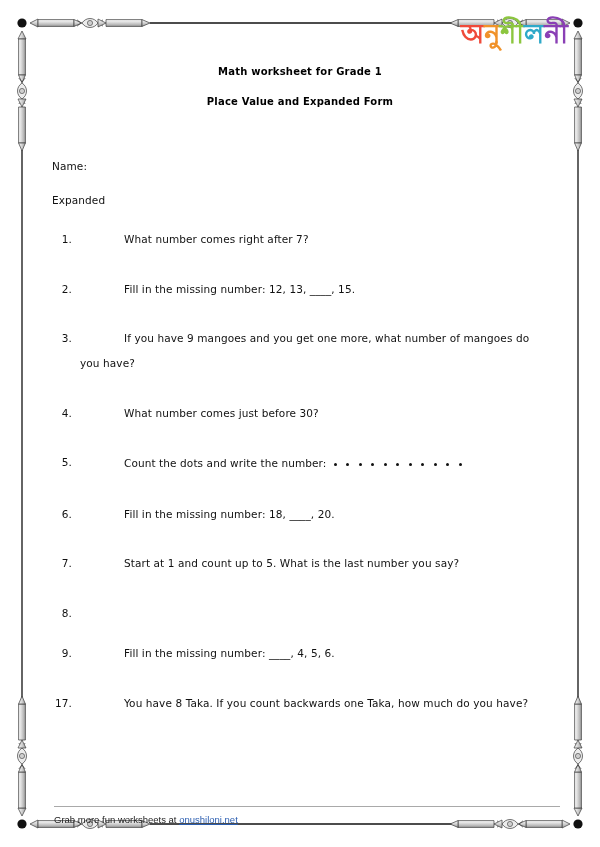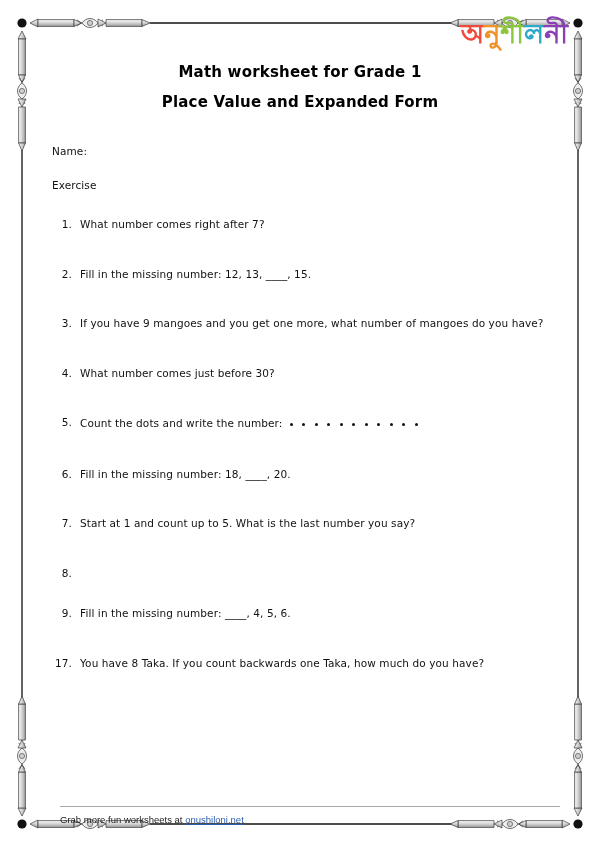--- a/index.html
+++ b/index.html
@@ -57,29 +57,29 @@
     width: 500px;
     height: 847px;
   }
 
   .title-block {
     margin-top: 57px;
     text-align: center;
     color: #000;
   }
   .title-line {
-    font-size: 15px;
+    font-size: 10px;
     font-weight: bold;
     line-height: 30px;
     letter-spacing: 0.2px;
     text-align: center;
   }
 
   .meta {
-    margin-top: 27px;
+    margin-top: 42px;
     margin-left: 2px;
   }
   .meta-line {
     font-size: 10.5px;
     color: #111;
     line-height: 15px;
     margin-bottom: 19px;
     letter-spacing: 0.1px;
   }
 
@@ -101,42 +101,42 @@
   }
   ol.questions > li .qnum {
     position: absolute;
     left: 0;
     top: 0;
     width: 22px;
     text-align: right;
     font-size: 10.5px;
     line-height: 25px;
   }
-  .qtext { display: inline; }
+  .qtext { display: inline; margin-left: 44px; }
 
   .dots {
     display: inline-block;
     vertical-align: middle;
     margin-left: 4px;
     margin-bottom: 2px;
   }
   .dots i {
     display: inline-block;
     width: 3px;
     height: 3px;
     border-radius: 50%;
     background: #111;
     margin-right: 9.5px;
   }
   .dots i:last-child { margin-right: 0; }
 
   
   .footer {
     position: absolute;
-    left: 60px;
+    left: 54px;
     right: 40px;
     top: 806px;
   }
   .footer-rule {
     border-top: 1px solid #a9a9a9;
     width: 100%;
     margin-bottom: 6px;
   }
   .footer-text {
     font-family: "Liberation Sans", sans-serif;
@@ -243,21 +243,21 @@
 
   <div class="content">
 
     <div class="title-block">
       <div class="title-line">Math worksheet for Grade 1</div>
       <div class="title-line">Place Value and Expanded Form</div>
     </div>
 
     <div class="meta">
       <div class="meta-line">Name:</div>
-      <div class="meta-line">Exercise</div>
+      <div class="meta-line">Expanded</div>
     </div>
 
     <ol class="questions">
       <li>
         <span class="qnum">1.</span>
         <span class="qtext">What number comes right after 7?</span>
       </li>
       <li>
         <span class="qnum">2.</span>
         <span class="qtext">Fill in the missing number: 12, 13, ____, 15.</span>

